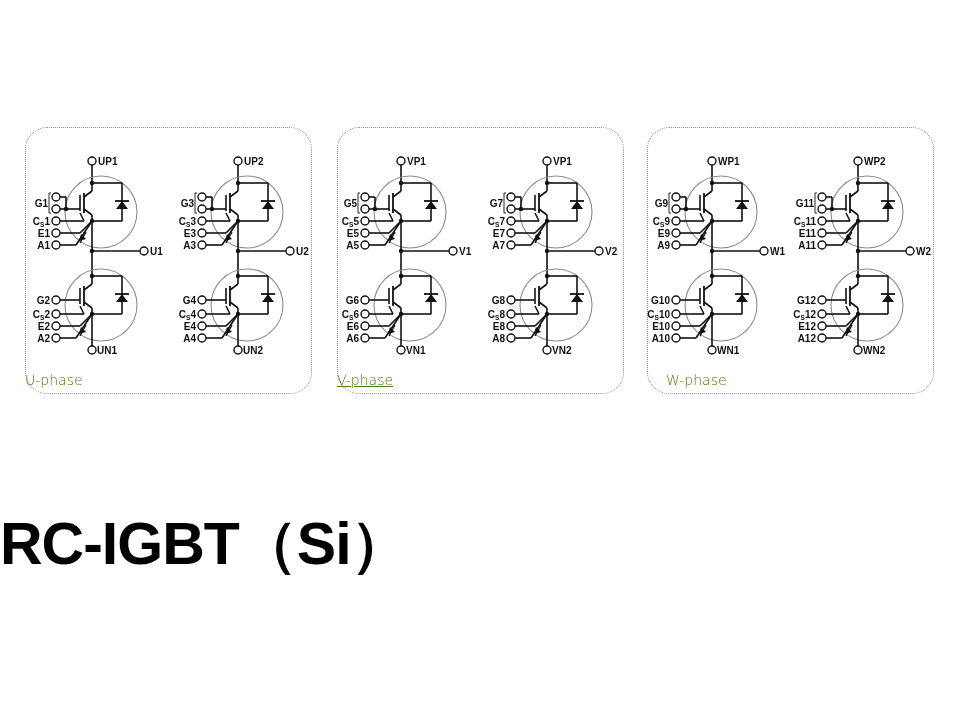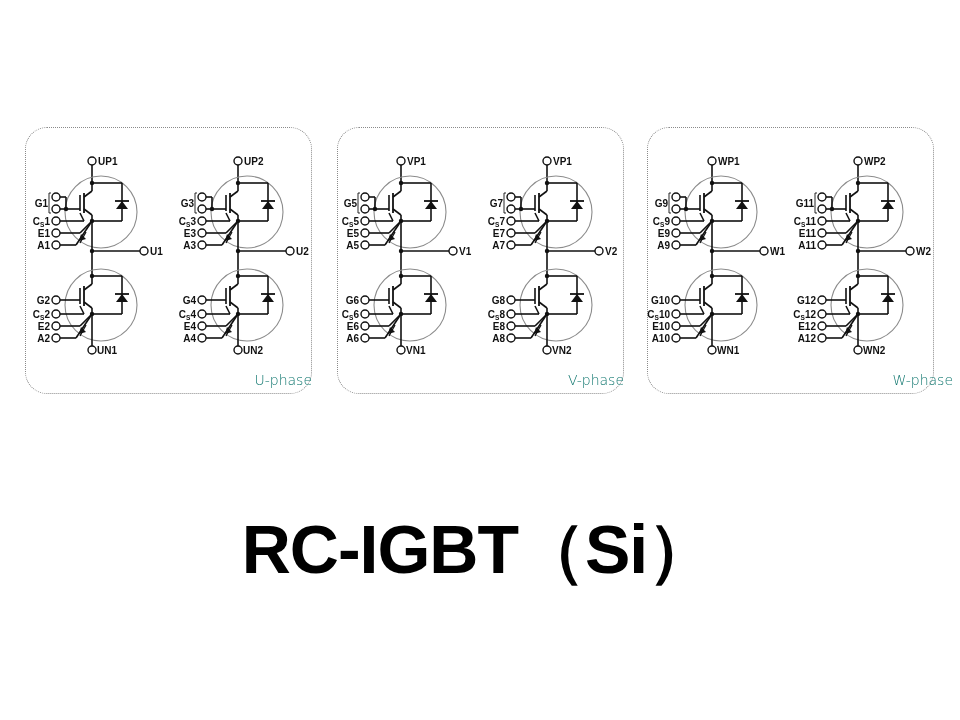--- a/index.html
+++ b/index.html
@@ -2,40 +2,40 @@
 <html><head>
 <meta charset="utf-8">
 <style>
   html, body { margin: 0; padding: 0; background: #ffffff; }
   body { width: 960px; height: 720px; position: relative; overflow: hidden; font-family: "Liberation Sans", sans-serif; }
   .panel {
     position: absolute; top: 127px; height: 267px; width: 287px;
     border: 1.5px dotted #8a8a8a; border-radius: 22px; box-sizing: border-box;
   }
   .panel-label {
-    position: absolute; top: 372px; width: 287px; text-align: right;
-    font-family: "DejaVu Sans", sans-serif; font-size: 14px; color: #0f766e; font-weight: 300;
+    position: absolute; top: 372px; width: 287px; text-align: left;
+    font-family: "DejaVu Sans", sans-serif; font-size: 14px; color: #4d7c0f; font-weight: 300;
   }
   #circuit-svg { position: absolute; left: 0; top: 0; }
   .main-title {
-    position: absolute; left: 0; top: 505px; width: 956px; text-align: center;
-    font-family: "Liberation Sans", sans-serif; font-weight: bold; font-size: 68px; color: #000;
+    position: absolute; left: 0; top: 505px; width: 956px; text-align: left;
+    font-family: "Liberation Sans", sans-serif; font-weight: bold; font-size: 59px; color: #000;
     letter-spacing: -1px;
   }
   .tlabel { font-family: "Liberation Sans", sans-serif; font-weight: bold; font-size: 10px; fill: #111; }
 </style>
 </head>
 <body>
 
 <div class="panel" style="left:25px;"></div>
 <div class="panel" style="left:337px;"></div>
 <div class="panel" style="left:647px;"></div>
 
 <div class="panel-label" style="left:25px;">U-phase</div>
-<div class="panel-label" style="left:337px;">V-phase</div>
+<div class="panel-label" style="left:337px;text-decoration:underline;">V-phase</div>
 <div class="panel-label" style="left:666px;">W-phase</div>
 
 <svg id="circuit-svg" width="960" height="720" xmlns="http://www.w3.org/2000/svg">
     <g>
       <circle cx="92" cy="161" r="4" fill="#fff" stroke="#111111" stroke-width="1.4"></circle>
       <text x="98" y="165" class="tlabel" text-anchor="start">UP1</text>
       <line x1="92" y1="165" x2="92" y2="183" stroke="#111111" stroke-width="1.6"></line>
       <circle cx="101" cy="212" r="36" fill="none" stroke="#8c8c8c" stroke-width="1.1"></circle>
       <circle cx="92" cy="183" r="2.2" fill="#111111"></circle>
       <line x1="92" y1="183" x2="122" y2="183" stroke="#111111" stroke-width="1.6"></line>

